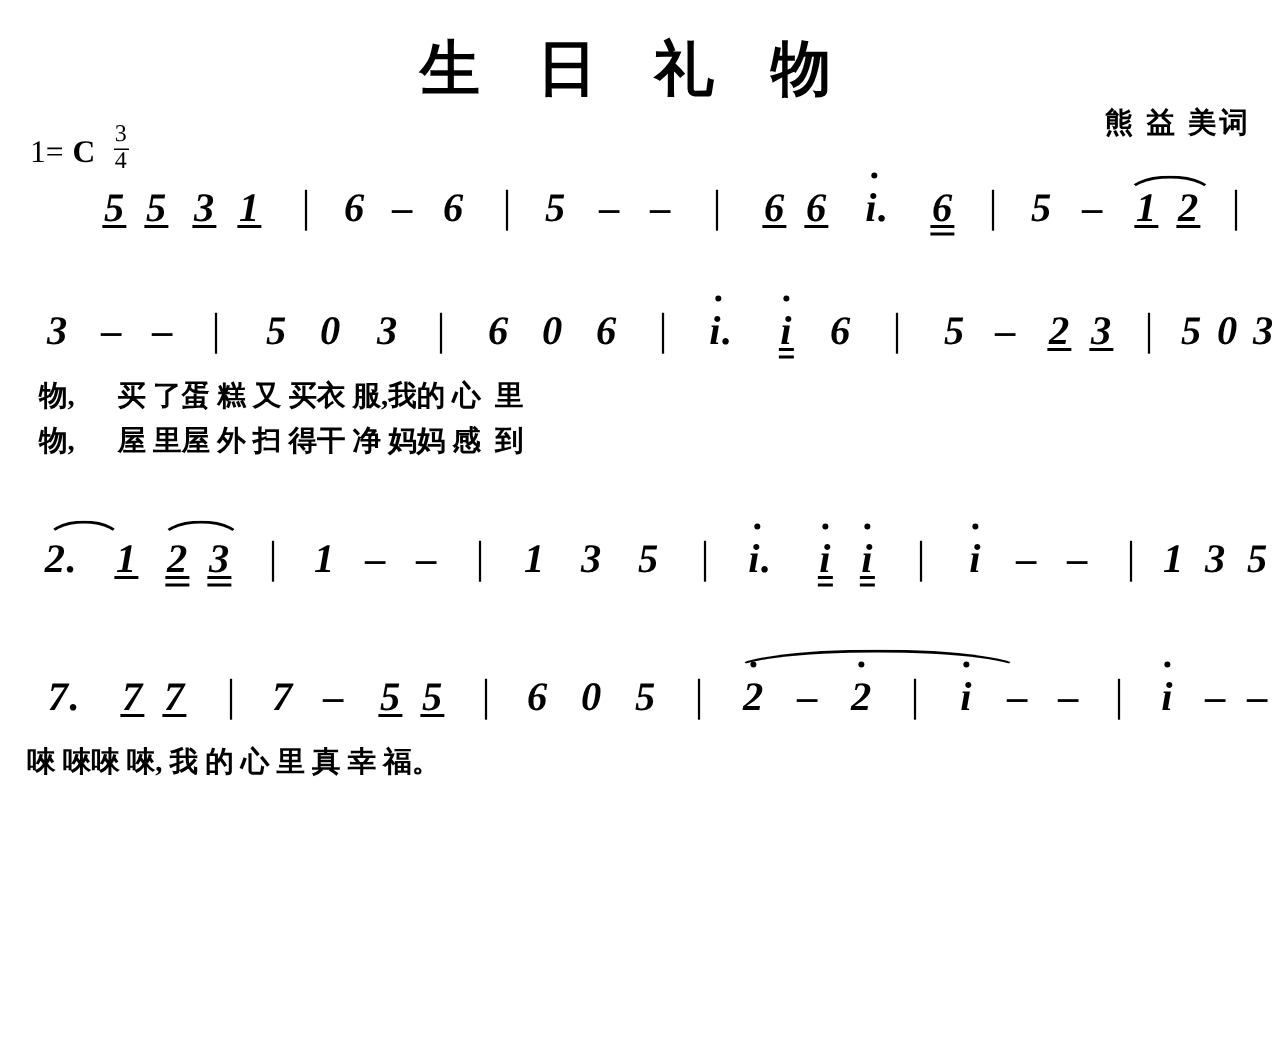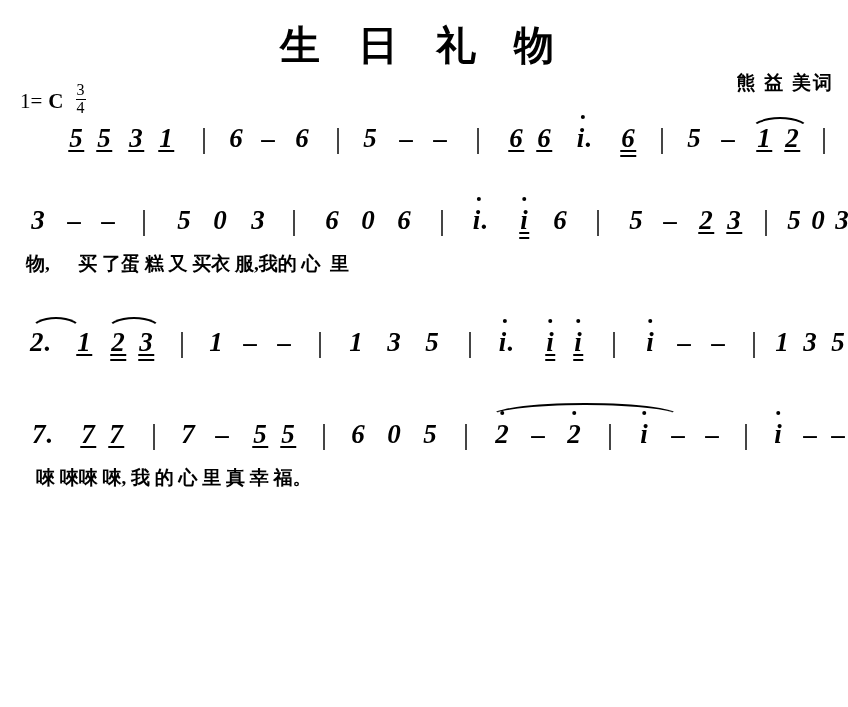--- a/index.html
+++ b/index.html
@@ -230,20 +230,23 @@
       <span class="tok plain" style="left:652px; top:0;">–</span>
       <span class="tok beam1" style="left:688px; top:0;">2</span>
       <span class="tok beam1" style="left:716px; top:0;">3</span>
       <span class="tok bar" style="left:748px; top:-2px;">|</span>
       <span class="tok" style="left:776px; top:0;">5</span>
       <span class="tok" style="left:800px; top:0;">0</span>
       <span class="tok" style="left:824px; top:0;">3</span>
     </div>
     <div class="lyric-row">
       <span class="lyr left" style="left:8px;">物,      买 了蛋 糕 又 买衣 服,我的 心  里</span>
+    </div>
+    <div class="lyric-row">
+      <span class="lyr left" style="left:8px;">物,      屋 里屋 外 扫 得干 净 妈妈 感  到</span>
     </div>
   </div>
 
   <div class="system" style="margin-top:46px;">
     <div class="notes-row">
       <span class="tok" style="left:22px;  top:0;">2<span style="font-style:normal;">.</span></span>
       <span class="tok beam1" style="left:66px;  top:0;">1</span>
       <span class="tok beam2" style="left:100px; top:0;">2</span>
       <span class="tok beam2" style="left:128px; top:0;">3</span>
       <span class="tie" style="left:12px; top:-10px; width:48px;"></span>
@@ -294,17 +297,17 @@
       <span class="tok" style="left:626px; top:0;">i<span class="dotabove" style="top:-8px;"></span></span>
       <span class="tok plain" style="left:660px; top:0;">–</span>
       <span class="tok plain" style="left:694px; top:0;">–</span>
       <span class="tok bar" style="left:728px; top:-2px;">|</span>
       <span class="tok" style="left:760px; top:0;">i<span class="dotabove" style="top:-8px;"></span></span>
       <span class="tok plain" style="left:792px; top:0;">–</span>
       <span class="tok plain" style="left:820px; top:0;">–</span>
 
     </div>
     <div class="lyric-row">
-      <span class="lyr left" style="left:18px;">唻 唻唻 唻, 我 的 心 里 真 幸 福。</span>
+      <span class="lyr left" style="left:0;">唻 唻唻 唻, 我 的 心 里 真 幸 福。</span>
     </div>
   </div>
 
 </div>
 
 </body></html>

